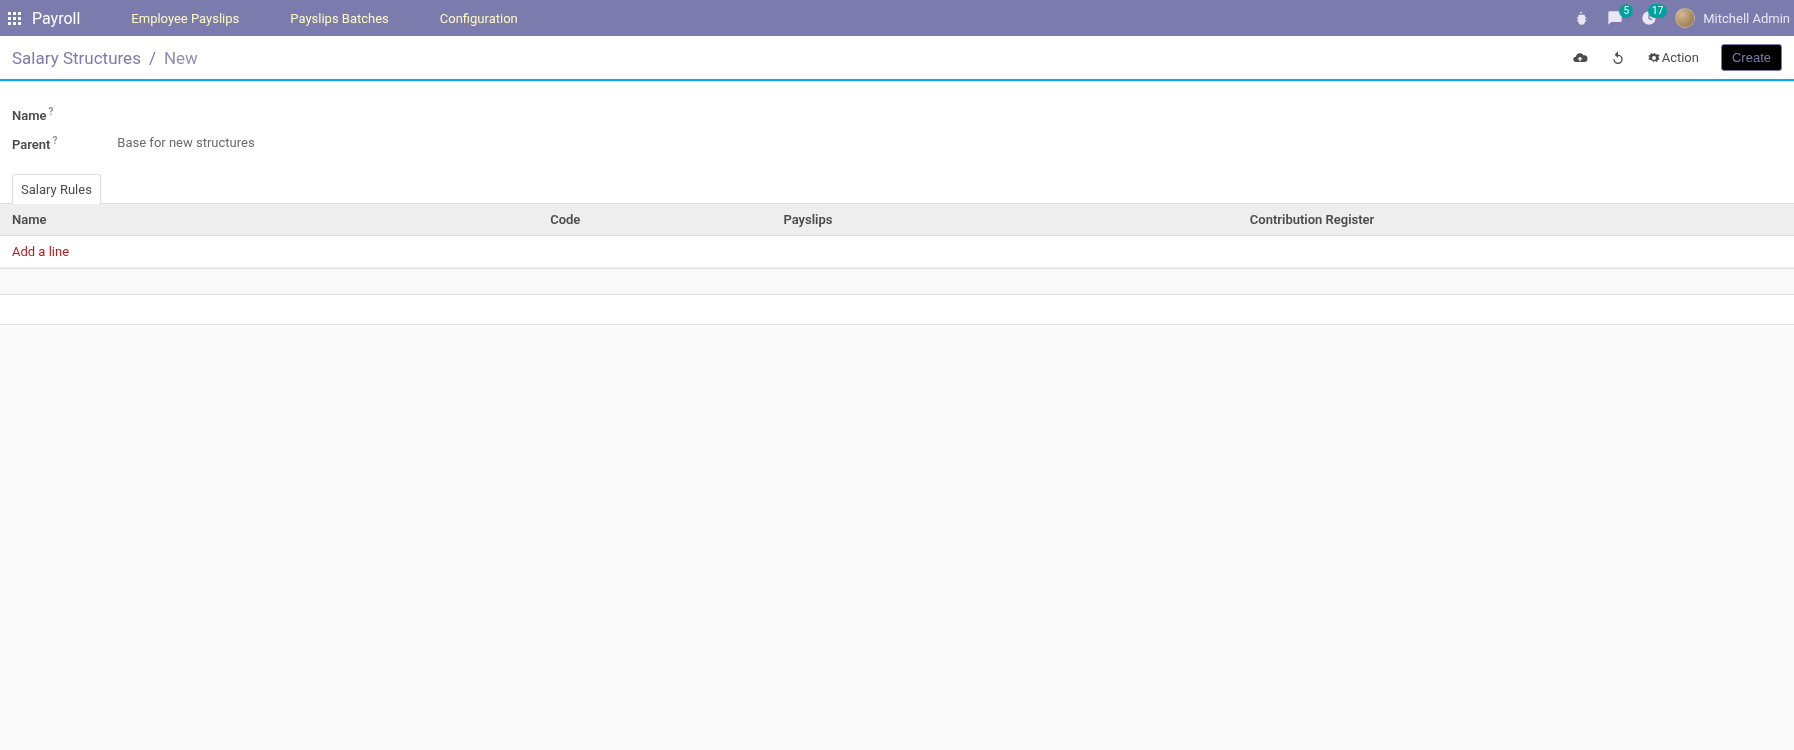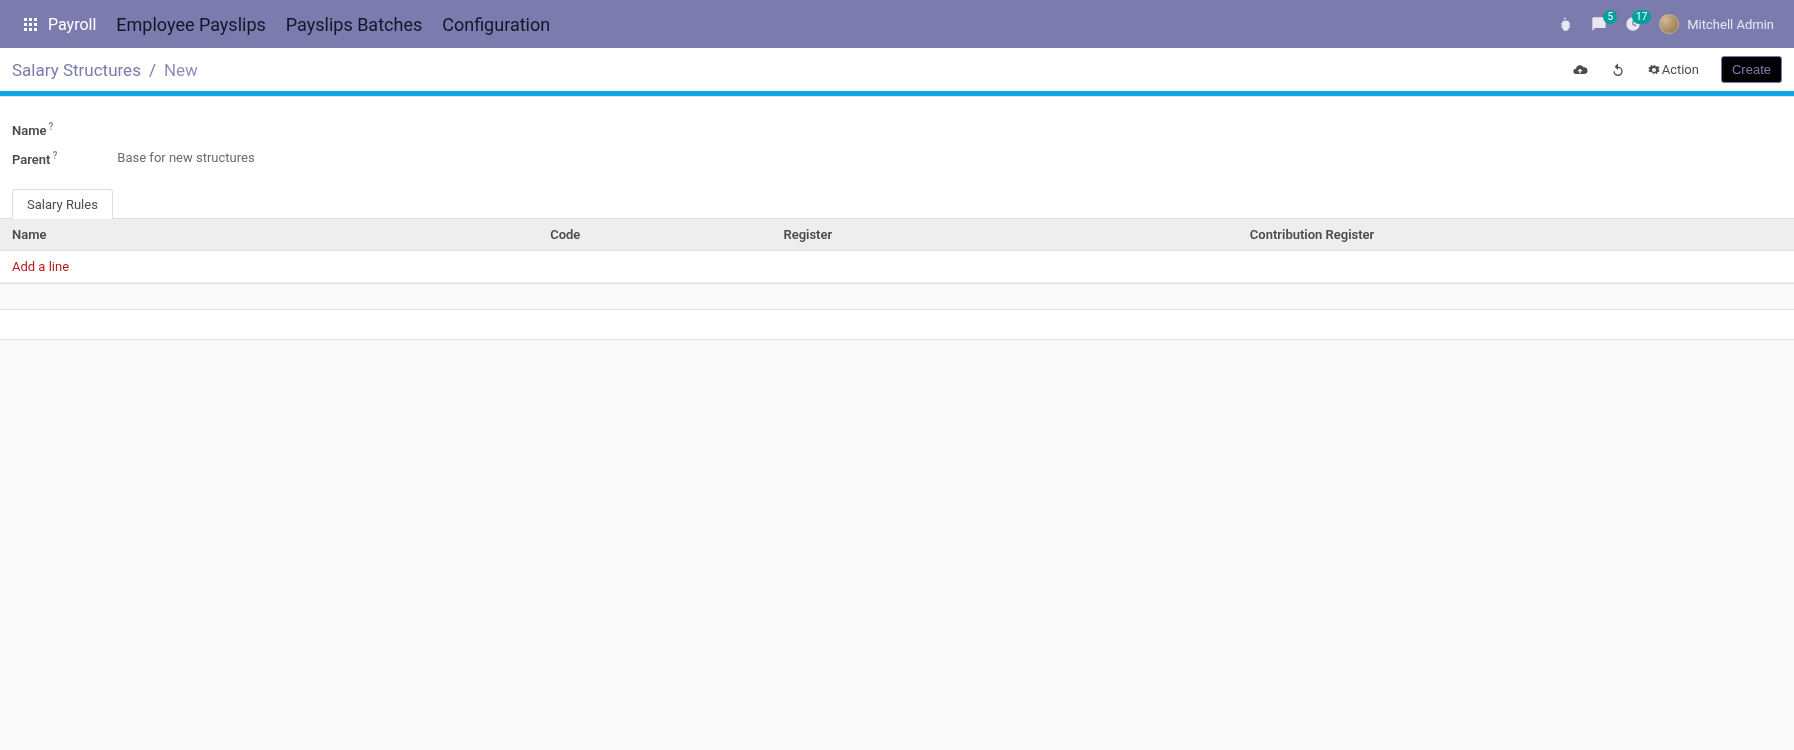--- a/index.html
+++ b/index.html
@@ -1,35 +1,35 @@
 <!DOCTYPE html>
 <html><head>
 <meta charset="utf-8">
 <style>
   * { margin: 0; padding: 0; box-sizing: border-box; }
   body { font-family: -apple-system, BlinkMacSystemFont, "Segoe UI", Roboto, "Helvetica Neue", Arial, sans-serif; font-size: 13px; color: #4c4c4c; background: #f9f9f9; }
   
   
-  .topnav { background: #7c7bad; height: 48px; display: flex; align-items: center; padding: 0 20px; color: #fff; }
+  .topnav { background: #7c7bad; height: 36px; display: flex; align-items: center; padding: 0 4px; color: #fff; }
   .apps-icon { width: 20px; height: 20px; display: inline-flex; align-items: center; justify-content: center; margin-right: 8px; cursor: pointer; }
   .apps-grid { display: grid; grid-template-columns: repeat(3, 3px); grid-template-rows: repeat(3, 3px); gap: 2px; }
   .apps-grid span { background: #fff; width: 3px; height: 3px; }
   .app-title { font-size: 16px; font-weight: 400; margin-right: 20px; }
   .navlinks { display: flex; gap: 20px; }
-  .navlinks a { color: #0f172a; font-size: 18px; text-decoration: none; cursor: pointer; }
+  .navlinks a { color: #fef9c3; font-size: 13px; text-decoration: none; cursor: pointer; margin-left: 31px; }
   .nav-right { margin-left: auto; display: flex; align-items: center; gap: 18px; }
   .nav-icon { position: relative; cursor: pointer; display: inline-flex; align-items: center; }
   .nav-icon svg { width: 16px; height: 16px; fill: #e8e7f3; }
   .badge { position: absolute; top: -6px; right: -10px; background: #00a09d; color: #fff; font-size: 10px; padding: 0 4px; border-radius: 8px; line-height: 14px; min-width: 14px; text-align: center; }
   .user-area { display: flex; align-items: center; gap: 8px; cursor: pointer; }
   .avatar { width: 20px; height: 20px; border-radius: 50%; background: radial-gradient(circle at 30% 30%, #d4b896, #8a6d3b); border: 1px solid rgba(255,255,255,0.3); }
   .username { color: #e8e7f3; font-size: 13px; }
   
   
-  .control-panel { background: #fff; border-bottom: 5px solid #0ea5e9; display: flex; align-items: center; padding: 8px 12px; min-height: 40px; }
+  .control-panel { background: #fff; border-bottom: 2px solid #0ea5e9; display: flex; align-items: center; padding: 8px 12px; min-height: 40px; }
   .breadcrumbs { display: flex; align-items: center; font-size: 17px; gap: 8px; }
   .breadcrumbs .bc-link { color: #7c7bad; cursor: pointer; }
   .breadcrumbs .bc-sep { color: #7c7bad; }
   .breadcrumbs .bc-active { color: #7c7bad; opacity: 0.85; }
   .cp-right { margin-left: auto; display: flex; align-items: center; gap: 22px; }
   .cp-icon { cursor: pointer; display: inline-flex; }
   .cp-icon svg { width: 16px; height: 16px; fill: #4c4c4c; }
   .action-btn { display: inline-flex; align-items: center; gap: 2px; cursor: pointer; color: #4c4c4c; font-size: 13px; }
   .action-btn svg { width: 12px; height: 12px; fill: #4c4c4c; }
   .create-btn { border: 1px solid #7c7bad; color: #7c7bad; background: #000000; padding: 5px 10px; border-radius: 3px; cursor: pointer; font-size: 13px; }
@@ -38,21 +38,21 @@
   .form-sheet { background: #fff; border: 1px solid #e2e2e0; border-left: none; border-right: none; margin-top: 0; padding: 18px 12px 0 12px; }
   .form-table { border-spacing: 0; }
   .form-table td { padding: 6px 0; vertical-align: top; }
   .form-table td.label-cell { font-weight: 600; color: #4c4c4c; font-size: 13px; padding-right: 60px; white-space: nowrap; }
   .form-table td.value-cell { color: #6b6b6b; font-size: 13px; }
   sup.help { font-size: 10px; color: #8d8d8d; margin-left: 2px; cursor: help; }
   
   
   .tabs-container { margin-top: 14px; }
   .tabs { display: flex; }
-  .tab { border: 1px solid #ddd; border-bottom: none; padding: 7px 14px; font-size: 13px; color: #4c4c4c; background: #fff; cursor: pointer; border-radius: 3px 3px 0 0; position: relative; top: 1px; z-index: 2; }
+  .tab { border: 1px solid #ddd; border-bottom: none; padding: 7px 8px; font-size: 13px; color: #4c4c4c; background: #fff; cursor: pointer; border-radius: 3px 3px 0 0; position: relative; top: 1px; z-index: 2; }
   
   
   .inner-table { width: calc(100% + 24px); margin: 0 -12px; border-collapse: collapse; }
   .inner-table thead { background: #eeeeee; }
   .inner-table th { text-align: left; font-weight: 600; font-size: 13px; color: #4c4c4c; padding: 8px 12px; border-top: 1px solid #ddd; border-bottom: 1px solid #ddd; }
   .inner-table td { padding: 8px 12px; border-bottom: 1px solid #eee; font-size: 13px; }
   .inner-table th:nth-child(1){ width: 30%; }
   .inner-table th:nth-child(2){ width: 13%; }
   .inner-table th:nth-child(3){ width: 26%; }
   .inner-table th:nth-child(4){ width: 31%; }
@@ -156,21 +156,21 @@
 
   <div class="tabs-container">
     <div class="tabs">
       <div class="tab">Salary Rules</div>
     </div>
     <table class="inner-table">
       <thead>
         <tr>
           <th>Name</th>
           <th>Code</th>
-          <th>Register</th>
+          <th>Payslips</th>
           <th>Contribution Register</th>
         </tr>
       </thead>
       <tbody>
         <tr>
           <td colspan="4"><span class="add-line">Add a line</span></td>
         </tr>
       </tbody>
     </table>
   </div>

